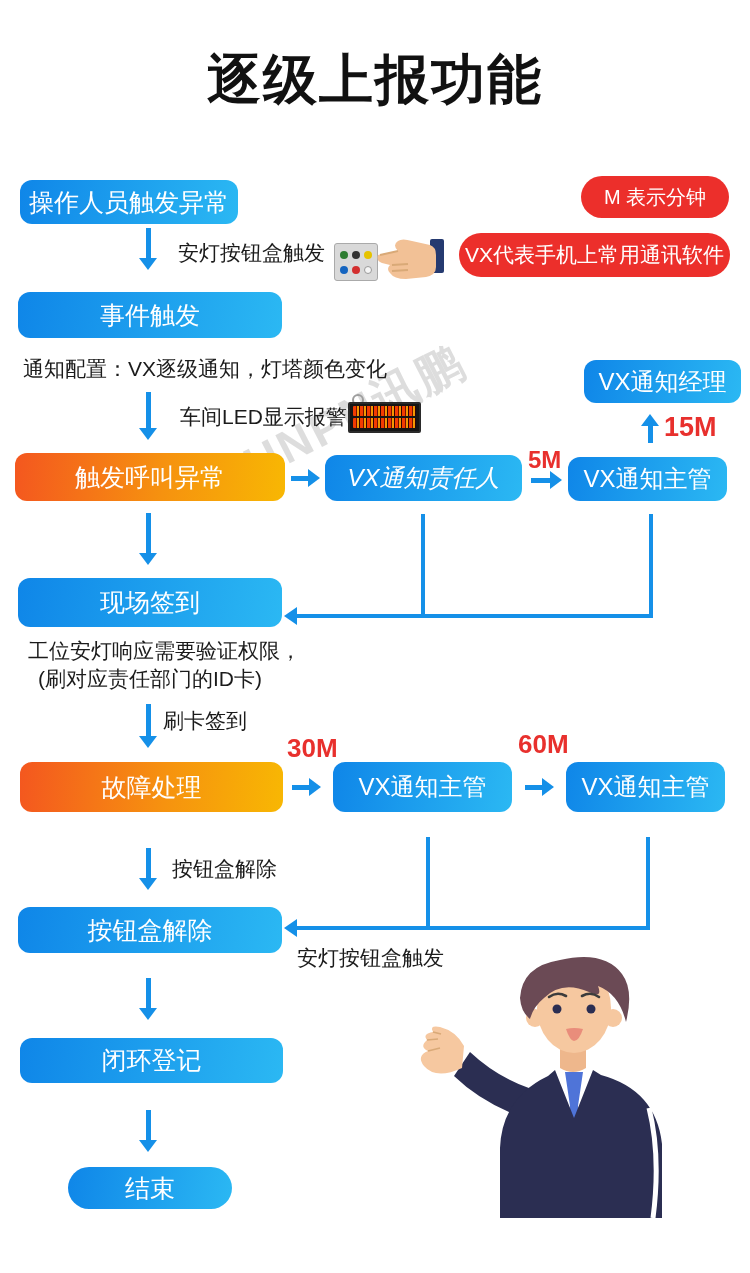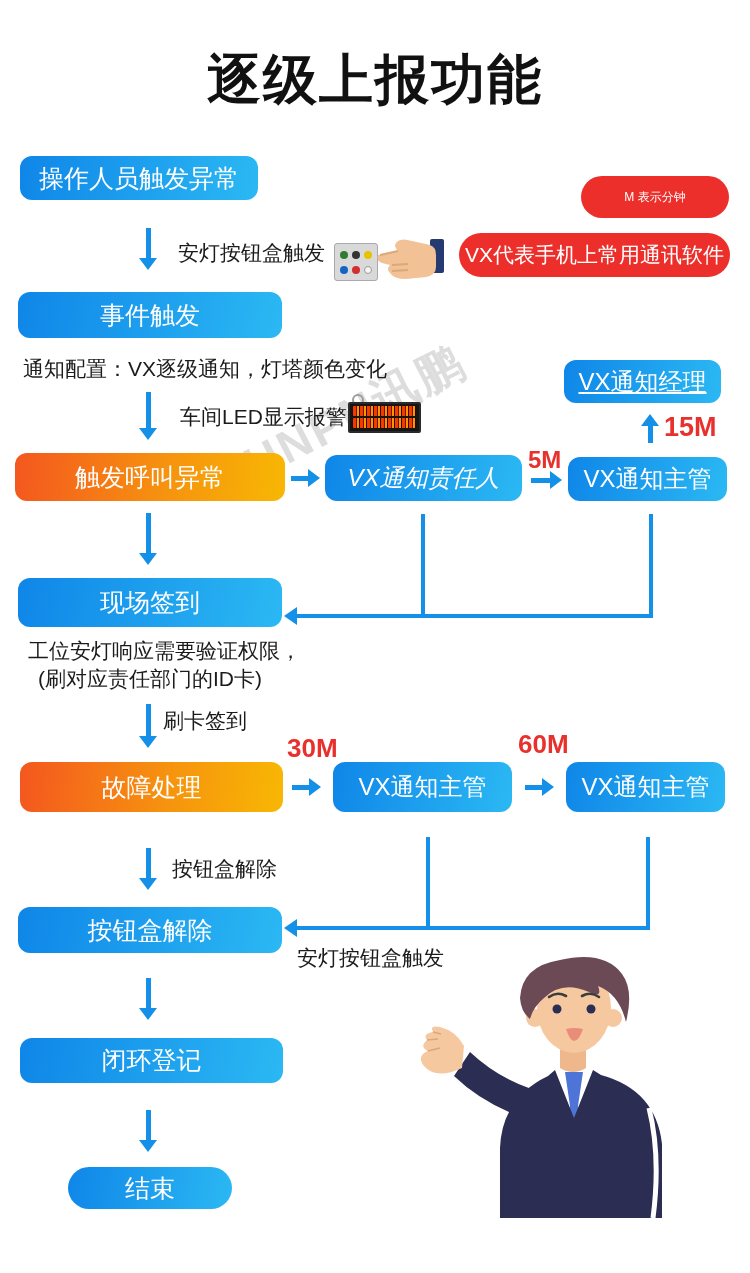--- a/index.html
+++ b/index.html
@@ -67,24 +67,24 @@
 </style>
 </head>
 <body>
 
 <div class="canvas">
 
   <div class="title">逐级上报功能</div>
 
   <div class="watermark">SUNPN讯鹏</div>
 
-  <div class="pill-red" style="left:581px;top:176px;width:148px;height:42px;font-size:12px;">M 表示分钟</div>
+  <div class="pill-red" style="left:581px;top:176px;width:148px;height:42px;font-size:20px;">M 表示分钟</div>
   <div class="pill-red" style="left:459px;top:233px;width:271px;height:44px;font-size:21px;">VX代表手机上常用通讯软件</div>
 
-  <div class="fbox blue step" style="left:20px;top:156px;width:238px;height:44px;">操作人员触发异常</div>
+  <div class="fbox blue step" style="left:20px;top:180px;width:218px;height:44px;">操作人员触发异常</div>
 
   <div class="varrow" style="left:135px;top:228px;height:42px;">
     <div class="shaft"></div>
     <div class="head-down"></div>
   </div>
   <div class="lbl" style="left:178px;top:239px;font-size:21px;">安灯按钮盒触发</div>
 
   <div class="btnbox">
     <span class="d1"></span>
       <span class="d2"></span>
@@ -100,21 +100,21 @@
       <path d="M10 32 Q4 30 6 24 L26 20 Q20 14 26 10 Q30 7 40 10 L58 14 Q64 16 64 24 L64 36 Q64 44 54 46 L34 48 Q22 48 18 42 Q14 38 18 34 Z" fill="#f2c196"></path>
       <path d="M26 20 L8 24" stroke="#d9a977" stroke-width="2" fill="none"></path>
       <path d="M20 34 L36 33 M20 40 L36 39" stroke="#d9a977" stroke-width="2" fill="none"></path>
     </svg>
   </div>
 
   <div class="fbox blue step" style="left:18px;top:292px;width:264px;height:46px;">事件触发</div>
 
   <div class="lbl" style="left:23px;top:355px;font-size:21px;">通知配置：VX逐级通知，灯塔颜色变化</div>
 
-  <div class="fbox blue small-step" style="left:564px;top:360px;width:157px;height:43px;text-decoration:underline;">VX通知经理</div>
+  <div class="fbox blue small-step" style="left:584px;top:360px;width:157px;height:43px;">VX通知经理</div>
 
   <div class="varrow" style="left:135px;top:392px;height:48px;">
     <div class="shaft"></div>
       <div class="head-down"></div>
   </div>
   <div class="lbl" style="left:180px;top:403px;font-size:21px;">车间LED显示报警</div>
   <div class="led-hook"></div>
   <div class="led">
     <div class="row"></div>
       <div class="row"></div>

